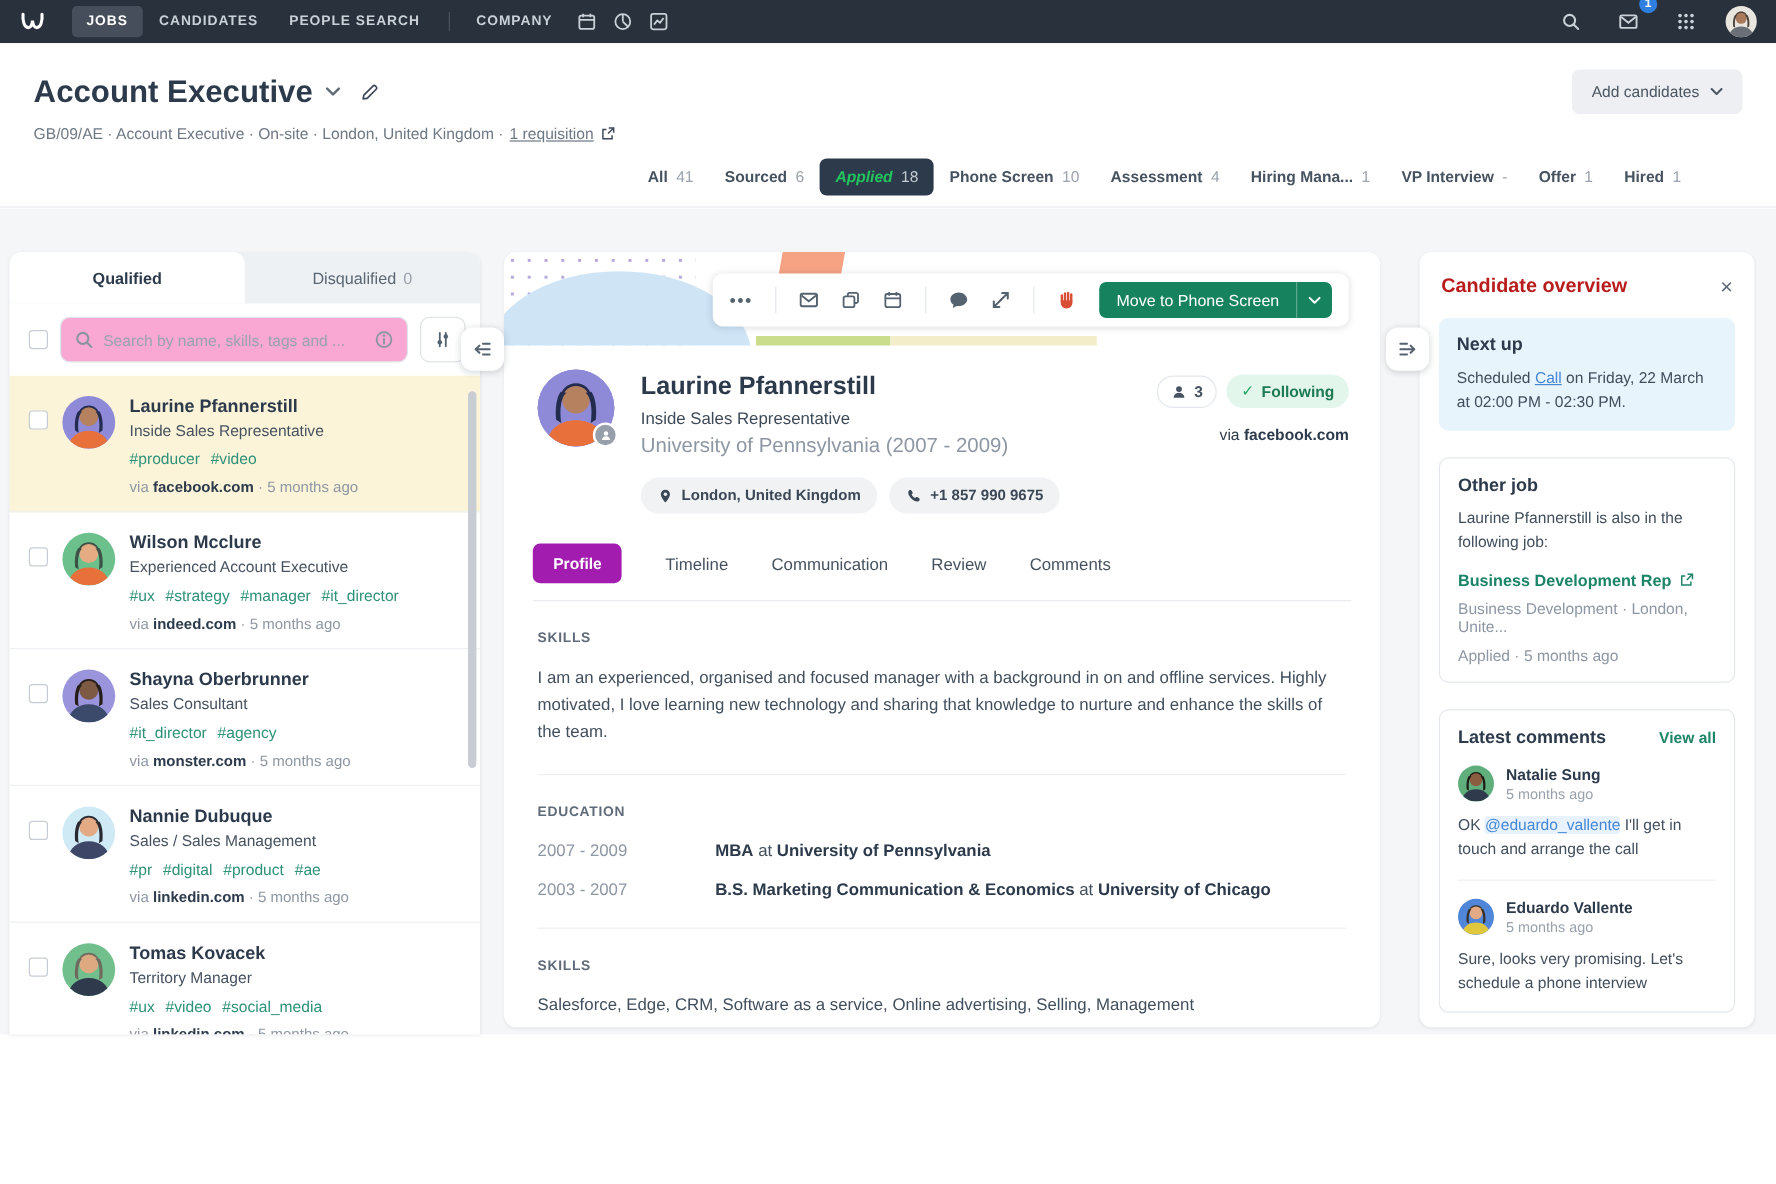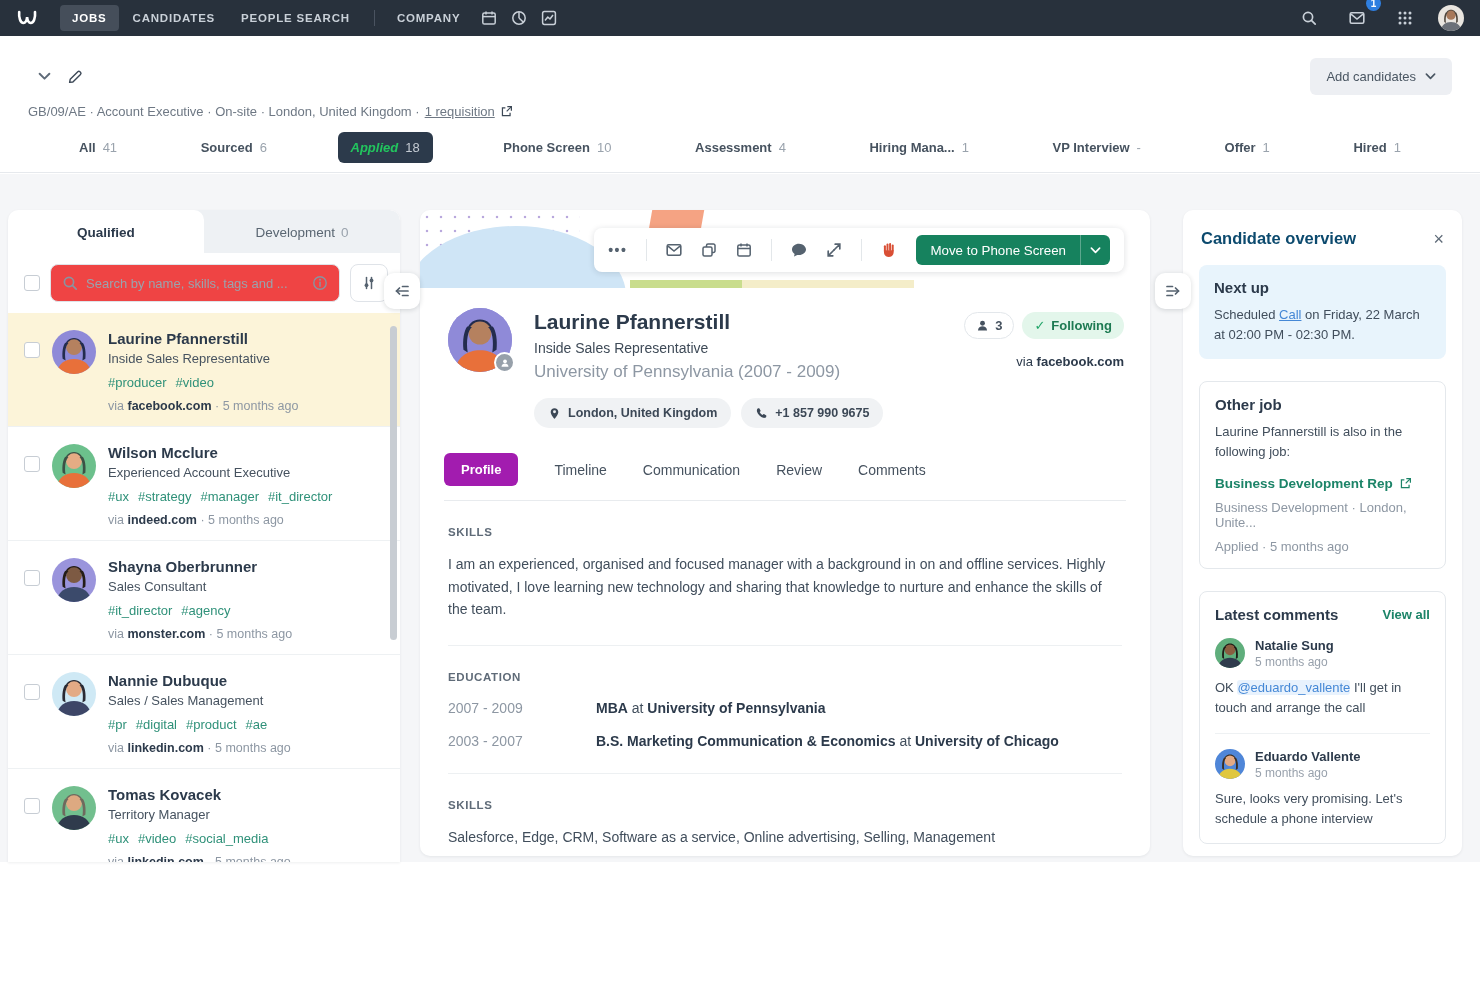--- a/index.html
+++ b/index.html
@@ -31,21 +31,21 @@
                  border-bottom:1px solid #e6e9ed; }
   .title-row { display:flex; align-items:center; padding:22px 28px 0 28px; }
   .page-title { font-size:26px; font-weight:600; color:#2c3a4b; }
   .title-caret { margin-left:10px; color:#5f6b78; }
   .edit-btn { margin-left:16px; color:#3c4856; }
   .add-btn { margin-left:auto; background:#edeff3; border-radius:6px; padding:11px 16px;
              font-size:13px; color:#4a5662; display:flex; align-items:center; gap:9px; }
   .subtitle { padding:9px 28px 0 28px; font-size:13px; color:#6e7884; display:flex; align-items:center; gap:5px; }
   .req-link { color:#6e7884; text-decoration:underline; }
   .ext-ic { color:#3c4856; }
-  .pipeline { display:flex; justify-content:space-between; align-items:center; padding:13px 66px 0 66px; }
+  .pipeline { display:flex; justify-content:flex-end; align-items:center; padding:13px 66px 0 66px; }
   .ptab { display:flex; align-items:center; gap:7px; font-size:13px; padding:8px 13px; border-radius:6px; }
   .pt-label { font-weight:bold; color:#46525f; }
   .pt-count { color:#9aa3ad; }
   .ptab.active { background:#2c3a4b; }
   .ptab.active .pt-label { color:#22c55e;font-style:italic; }
   .ptab.active .pt-count { color:#c3cad2; }
 
   
   .content { position:absolute; top:174px; left:0; right:0; height:688px; background:#f5f6f8; }
 
@@ -55,21 +55,21 @@
                display:flex; flex-direction:column; overflow:hidden; }
   .list-tabs { display:flex; background:#eef1f4; border-radius:10px 10px 0 0; flex:none; }
   .ltab { flex:1; padding:15px 0 13px; font-size:13.5px; color:#5a6672; display:flex;
           justify-content:center; gap:6px; }
   .ltab.active { background:#fff; border-radius:10px 10px 0 0; font-weight:bold; color:#2c3a4b; }
   .ltab .cnt { color:#9aa3ad; }
   .search-row { display:flex; align-items:center; gap:10px; padding:11px 12px 11px 16px; flex:none; }
   .cb { appearance:none; -webkit-appearance:none; width:16px; height:16px; border:1.5px solid #c7cdd4;
         border-radius:3px; background:#fff; flex:none; cursor:pointer; }
   .search-box { flex:1; display:flex; align-items:center; gap:8px; border:1px solid #dfe3e8;
-                border-radius:8px; height:38px; padding:0 11px; color:#8a93a0; background:#ef4444; }
+                border-radius:8px; height:38px; padding:0 11px; color:#8a93a0; background:#f9a8d4; }
   .search-box input { border:none; outline:none; flex:1; min-width:0; font-size:13px; color:#2c3a4b; background:transparent; }
   .search-box input::placeholder { color:#9aa3ad; }
   .filter-btn { width:38px; height:38px; border:1px solid #dfe3e8; border-radius:8px; background:#fff;
                 color:#55626f; display:flex; align-items:center; justify-content:center; flex:none; }
   .cand-list { flex:1; overflow:hidden; }
   .cand-item { display:flex; gap:12px; padding:17px 16px 13px 16px; border-bottom:1px solid #eef1f3; cursor:pointer; }
   .cand-item.selected { background:#fcf4d9; }
   .cand-item .cb { margin-top:12px; }
   .avatar { width:44px; height:44px; border-radius:50%; overflow:hidden; flex:none; background:var(--bg,#8f8ad8); }
   .av-laurine { --bg:#8f8ad8; --skin:#b5815f; --shirt:#e8703a; --hair:#232c4e; }
@@ -151,21 +151,21 @@
   .divider { border-top:1px solid #edf0f2; margin:24px 28px 0 28px; }
   .edu-row { display:flex; font-size:14px; margin-top:17px; }
   .edu-period { width:148px; flex:none; color:#8d97a3; }
   .edu-desc { color:#414e5c; }
   .edu-desc b { color:#2c3a4b; }
 
   
   .right-card { position:absolute; left:1183px; top:36px; width:279px; height:646px; background:#fff;
                 border-radius:10px; box-shadow:0 1px 3px rgba(20,30,40,.07); padding:19px 16px; overflow:hidden; }
   .rc-head { display:flex; align-items:center; justify-content:space-between; padding:0 2px; }
-  .rc-title { font-size:16.5px; font-weight:bold; color:#0c4a6e; }
+  .rc-title { font-size:16.5px; font-weight:bold; color:#b91c1c; }
   .rc-close { color:#5f6b78; font-size:18px; line-height:1; }
   .nextup { background:#e8f4fc; border-radius:8px; padding:14px 15px; margin-top:17px; }
   .nu-title { font-size:15px; font-weight:bold; color:#2c3a4b; }
   .nu-text { font-size:13px; color:#414e5c; line-height:1.55; margin-top:9px; }
   .link-blue { color:#4588d6; text-decoration:underline; }
   .rc-card { border:1px solid #e4e8ec; border-radius:8px; padding:14px 15px; margin-top:22px; }
   .oj-title { font-size:15px; font-weight:bold; color:#2c3a4b; }
   .oj-text { font-size:13px; color:#414e5c; line-height:1.55; margin-top:9px; }
   .oj-link { display:flex; gap:6px; align-items:center; color:#1c8468; font-weight:bold; font-size:13.5px; margin-top:13px; }
   .oj-meta, .oj-status { font-size:13px; color:#8d97a3; margin-top:9px; }
@@ -351,20 +351,21 @@
       <span class="nav-avatar">
           <svg style="width:26px;height:26px">
             <use href="#i-av"></use>
           </svg>
         </span>
     </div>
   </nav>
 
   <header class="page-header">
     <div class="title-row">
+      <h1 class="page-title">Account Executive</h1>
       <button class="title-caret">
           <svg class="ic-sm">
             <use href="#i-caret"></use>
           </svg>
         </button>
       <button class="edit-btn">
           <svg class="ic">
             <use href="#i-pencil"></use>
           </svg>
         </button>
@@ -423,21 +424,21 @@
   </header>
 
   <div class="content">
 
     <section class="left-card">
       <div class="list-tabs">
         <div class="ltab active">
             <span>Qualified</span>
           </div>
         <div class="ltab">
-            <span>Development</span>
+            <span>Disqualified</span>
             <span class="cnt">0</span>
           </div>
       </div>
       <div class="search-row">
         <input type="checkbox" class="cb" style="">
         <div class="search-box">
           <svg class="ic">
               <use href="#i-search"></use>
             </svg>
           <input placeholder="Search by name, skills, tags and ..." style="">

